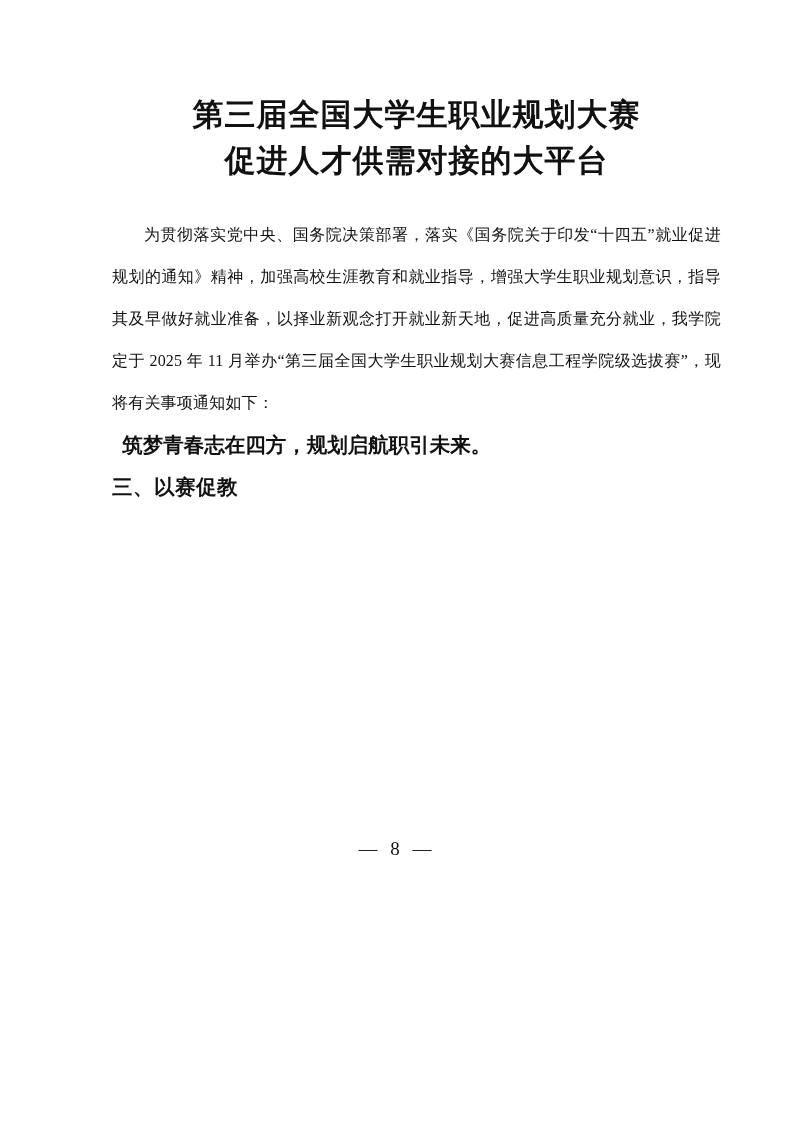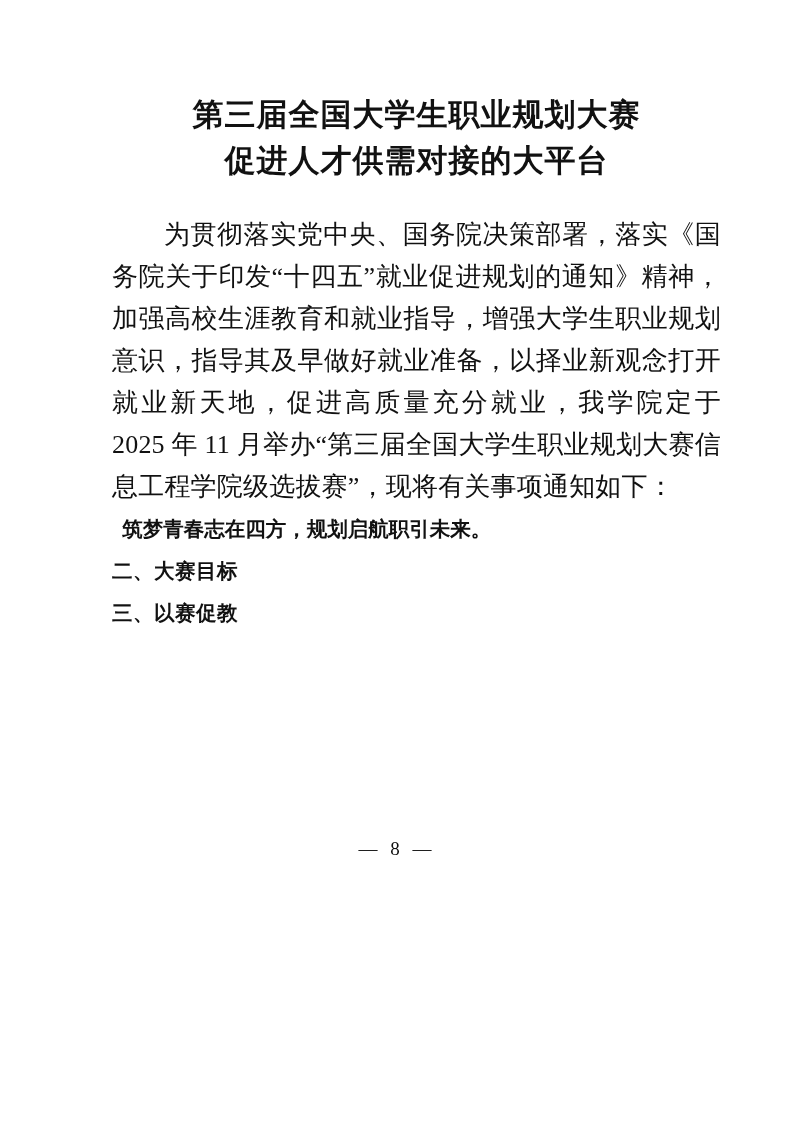--- a/index.html
+++ b/index.html
@@ -33,21 +33,21 @@
   }
   .doc-title .line {
     display: block;
     white-space: nowrap;
   }
   .body-block {
     margin-top: 30px;
   }
   p.para {
     margin: 0 0 0 0;
-    font-size: 26px;
+    font-size: 16px;
     line-height: 42px;
     text-align: justify;
     text-justify: inter-ideograph;
     letter-spacing: 0.2px;
   }
   p.indent {
     text-indent: 2em;
   }
   p.heading {
     margin: 0;
@@ -87,21 +87,20 @@
     <span class="line">第三届全国大学生职业规划大赛</span>
     <span class="line">促进人才供需对接的大平台</span>
   </h1>
 
   <div class="body-block">
 
     <p class="para indent">为贯彻落实党中央、国务院决策部署，落实《国务院关于印发“十四五”就业促进规划的通知》精神，加强高校生涯教育和就业指导，增强大学生职业规划意识，指导其及早做好就业准备，以择业新观念打开就业新天地，促进高质量充分就业，我学院定于 2025 年 11 月举办“第三届全国大学生职业规划大赛信息工程学院级选拔赛”，现将有关事项通知如下：</p>
 
     <p class="sub-line">筑梦青春志在四方，规划启航职引未来。</p>
 
-    <p class="heading">二、大赛目标</p>
 
     <p class="heading">三、以赛促教</p>
 
   </div>
 
   <div class="footer">
     <span>—</span>
     <span class="pgnum">8</span>
     <span>—</span>
   </div>

